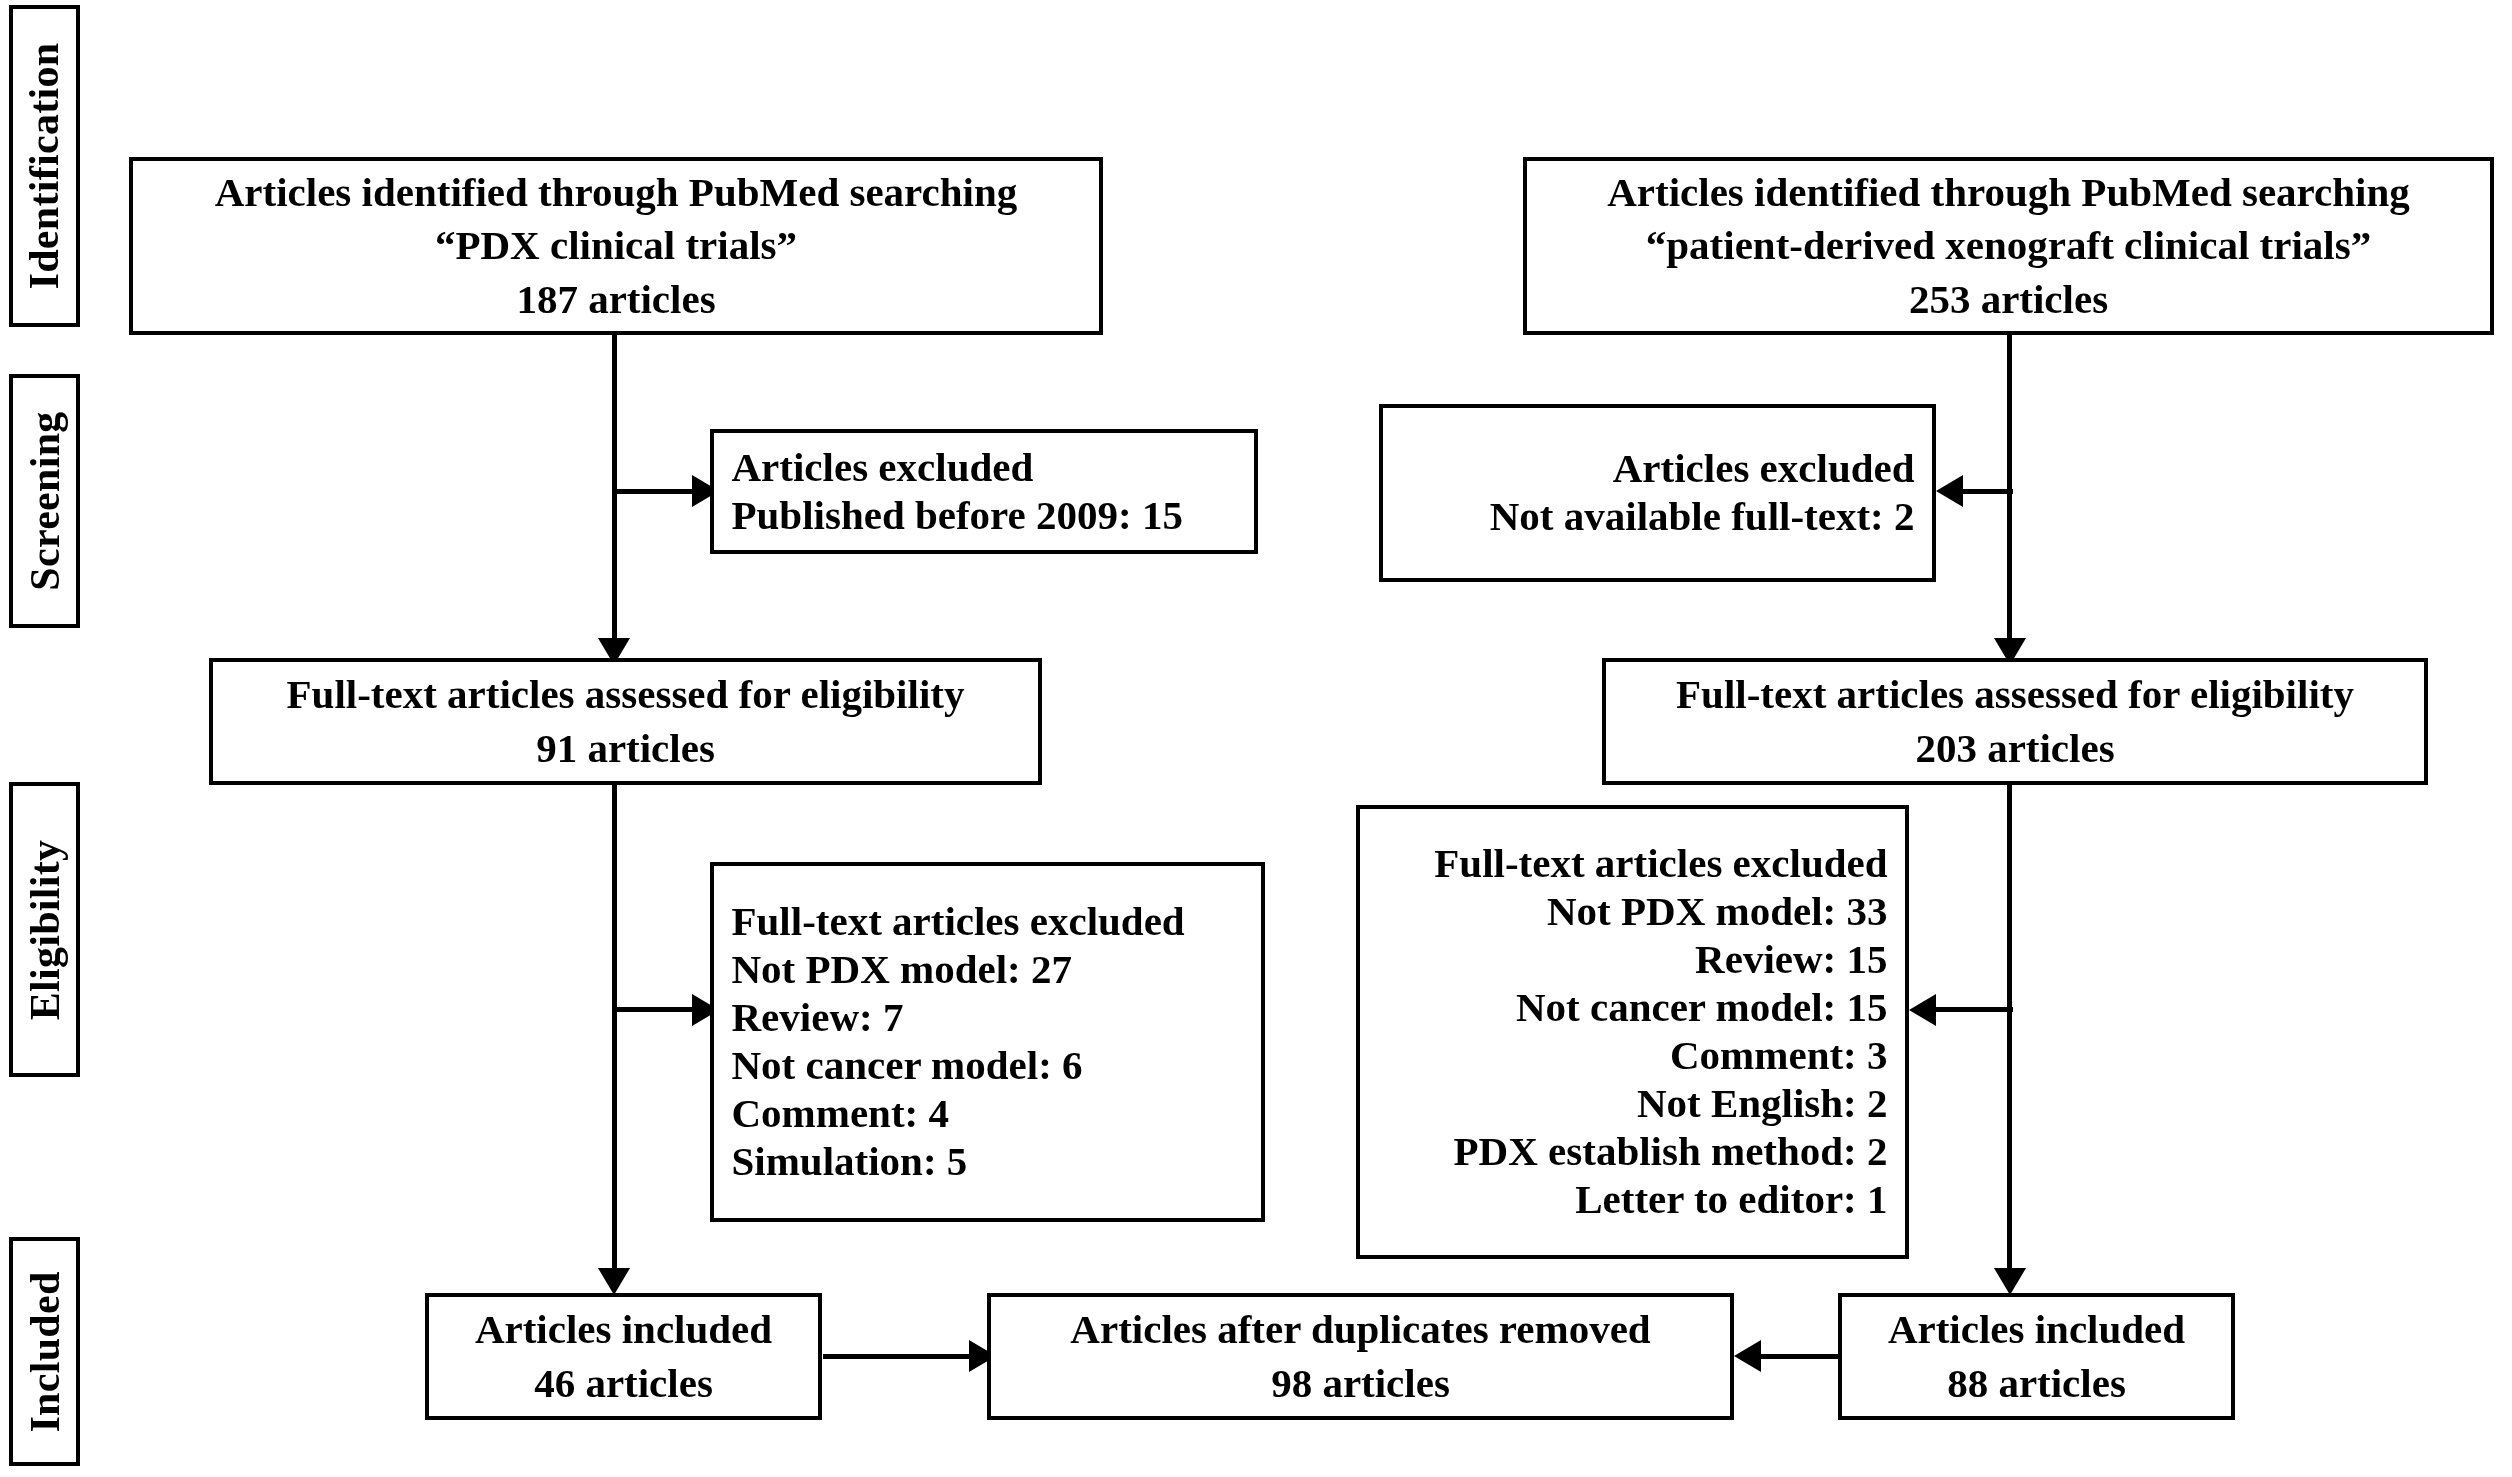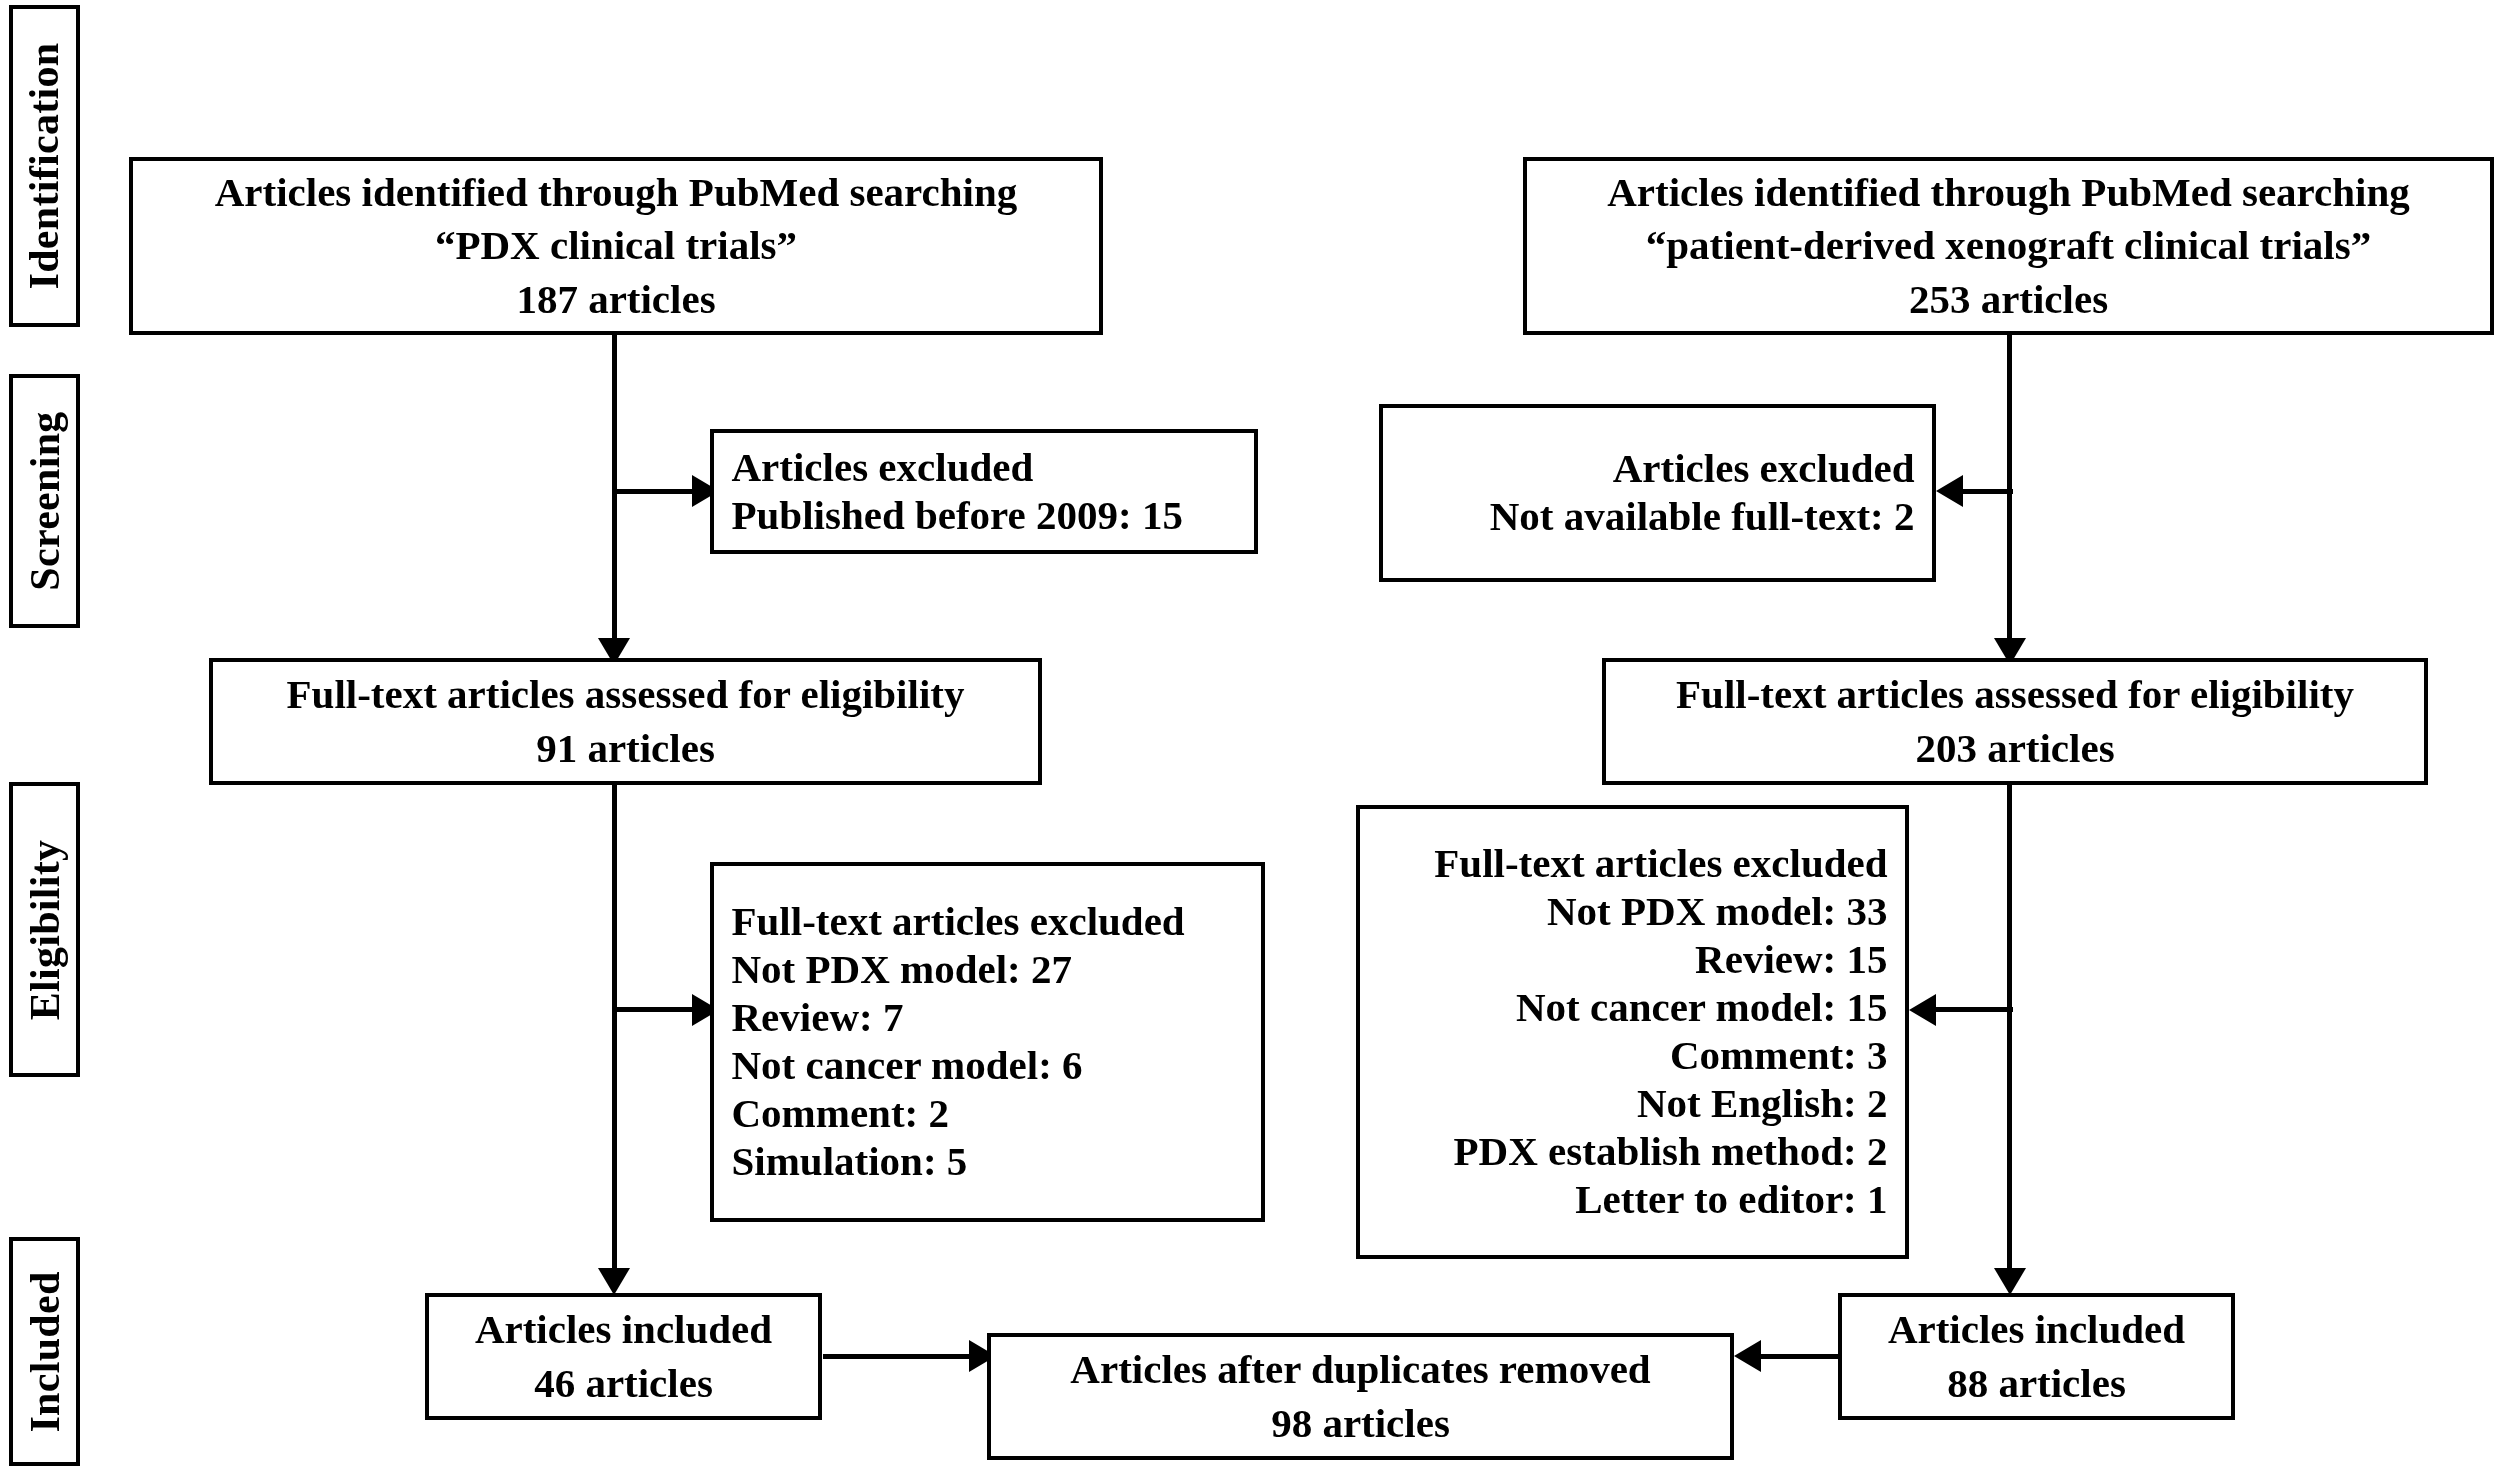--- a/index.html
+++ b/index.html
@@ -139,33 +139,33 @@
   <div class="arrow-down" style="left:598px; top:1268px;"></div>
 
   <div class="hline" style="left:612px; top:1007px; width:98px; height:5.4px;"></div>
   <div class="arrow-right" style="left:692px; top:994px;"></div>
 
   <div class="node left dense" style="left:710px; top:862px; width:555px; height:360px;">
     <div class="line">Full-text articles excluded</div>
     <div class="line">Not PDX model: 27</div>
     <div class="line">Review: 7</div>
     <div class="line">Not cancer model: 6</div>
-    <div class="line">Comment: 2</div>
+    <div class="line">Comment: 4</div>
     <div class="line">Simulation: 5</div>
   </div>
 
   <div class="node center" style="left:425px; top:1293px; width:397px; height:127px;">
     <div class="line">Articles included</div>
     <div class="line">46 articles</div>
   </div>
 
   <div class="hline" style="left:823px; top:1354px; width:165px; height:5.4px;"></div>
   <div class="arrow-right" style="left:969px; top:1340px;"></div>
 
-  <div class="node center" style="left:987px; top:1293px; width:747px; height:127px;margin-top:40px;">
+  <div class="node center" style="left:987px; top:1293px; width:747px; height:127px;">
     <div class="line">Articles after duplicates removed</div>
     <div class="line">98 articles</div>
   </div>
 
   <div class="hline" style="left:1750px; top:1354px; width:88px; height:5.4px;"></div>
   <div class="arrow-left" style="left:1734px; top:1340px;"></div>
 
   <div class="node center" style="left:1523px; top:157px; width:971px; height:178px;">
     <div class="line">Articles identified through PubMed searching</div>
     <div class="line">“patient-derived xenograft clinical trials”</div>

